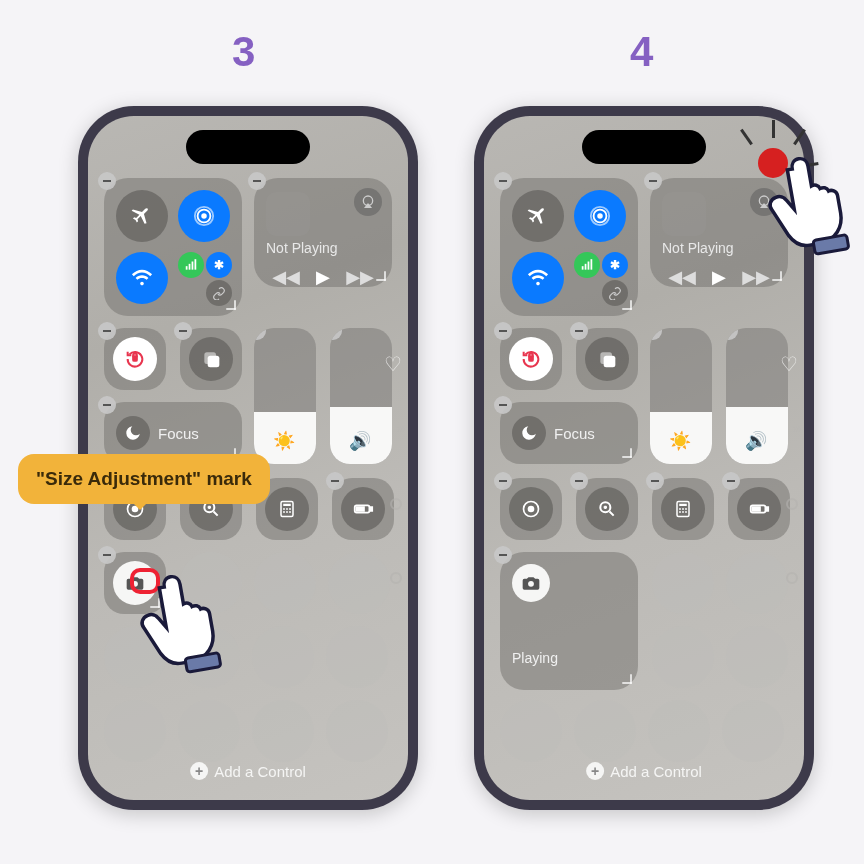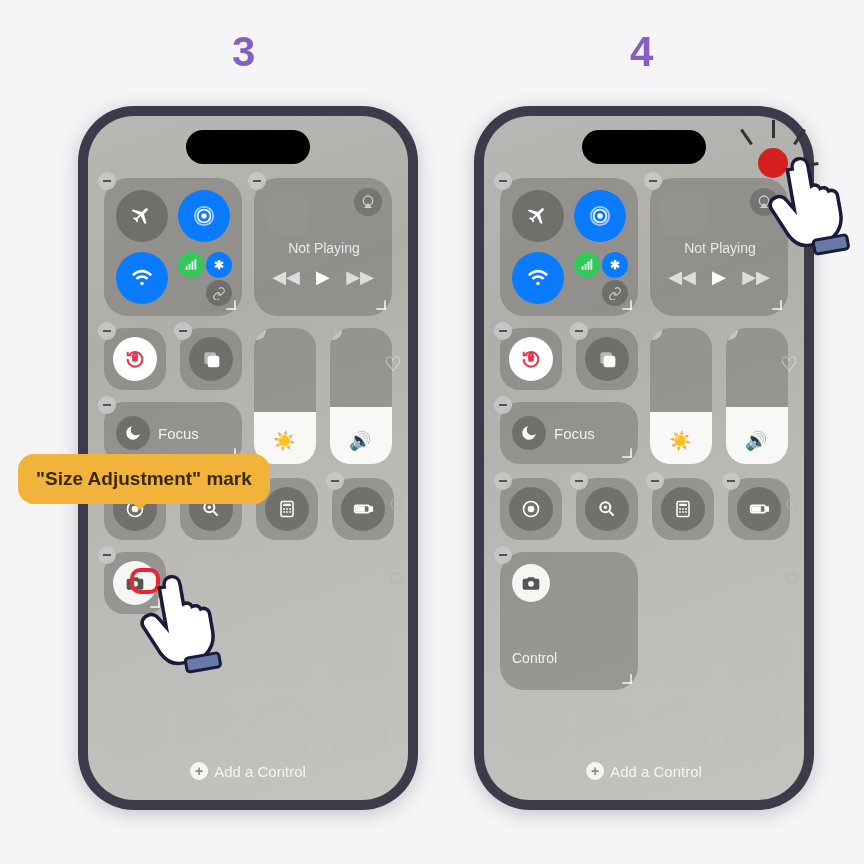--- a/index.html
+++ b/index.html
@@ -14,21 +14,21 @@
   .tile.lg { border-radius: 24px; }
   .remove { position: absolute; top: -6px; left: -6px; width: 18px; height: 18px; border-radius: 50%; background: rgba(200,200,200,.9); display:flex; align-items:center; justify-content:center; }
   .remove::after { content:""; width:8px; height:2px; background:#555; }
   .resize { position: absolute; bottom: 4px; right: 4px; width: 16px; height: 16px; }
   .resize::before, .resize::after { content:""; position:absolute; background: rgba(255,255,255,.7); border-radius:2px; }
   .resize::before { width:10px; height:2px; bottom:2px; right:2px; }
   .resize::after { width:2px; height:10px; bottom:2px; right:2px; }
   .conn { top:0; left:0; width:138px; height:138px; }
   .cicon { position:absolute; width:52px; height:52px; border-radius:50%; display:flex; align-items:center; justify-content:center; font-size:20px; }
   .cicon svg { width:22px; height:22px; fill:#fff; }
-  .media { top:0; left:150px; width:138px; height:138px; padding:10px;text-align:center; }
+  .media { top:0; left:150px; width:138px; height:109px; padding:10px; }
   .media .airplay { position:absolute; top:10px; right:10px; width:28px; height:28px; border-radius:50%; background:rgba(90,90,90,.5); display:flex; align-items:center; justify-content:center; }
   .media .now { position:absolute; top:14px; left:12px; width:44px; height:44px; border-radius:10px; background:rgba(150,148,145,.6); }
   .media-txt { color:#e8e8e8; font-size:14px; font-weight:500; margin-top:52px; margin-left:2px; }
   .media-ctrls { display:flex; justify-content:space-around; margin-top:10px; }
   .media-ctrls span { color:#ddd; font-size:18px; }
   .small { width:62px; height:62px; }
   .circle-in { width:44px; height:44px; border-radius:50%; position:absolute; top:50%; left:50%; transform:translate(-50%,-50%); display:flex; align-items:center; justify-content:center; font-size:20px; color:#fff; }
   .focus { top:224px; left:0; width:138px; height:62px; display:flex; align-items:center; gap:8px; padding:0 12px; }
   .focus .moon { width:34px; height:34px; border-radius:50%; background:rgba(90,88,85,.6); display:flex; align-items:center; justify-content:center; }
   .focus-txt { color:#f0f0f0; font-size:15px; font-weight:500; }
@@ -410,21 +410,21 @@
           </div>
 
         <div class="tile lg camera-lg">
           <div class="remove"></div>
           <div class="cam-ic">
             <svg width="20" height="20" viewBox="0 0 24 24" fill="#555">
                 <path d="M4 7h3l2-2h6l2 2h3a2 2 0 0 1 2 2v9a2 2 0 0 1-2 2H4a2 2 0 0 1-2-2V9a2 2 0 0 1 2-2z"></path>
                 <circle cx="12" cy="13" r="3.5" fill="#f6f6f5"></circle>
               </svg>
           </div>
-          <div class="cam-txt">Control</div>
+          <div class="cam-txt">Playing</div>
           <div class="resize"></div>
         </div>
 
         <div class="dots" style="top:374px;left:152px;width:144px;">
           <div class="dot"></div>
             <div class="dot"></div>
         </div>
         <div class="dots" style="top:448px;left:152px;width:144px;">
           <div class="dot"></div>
             <div class="dot"></div>

